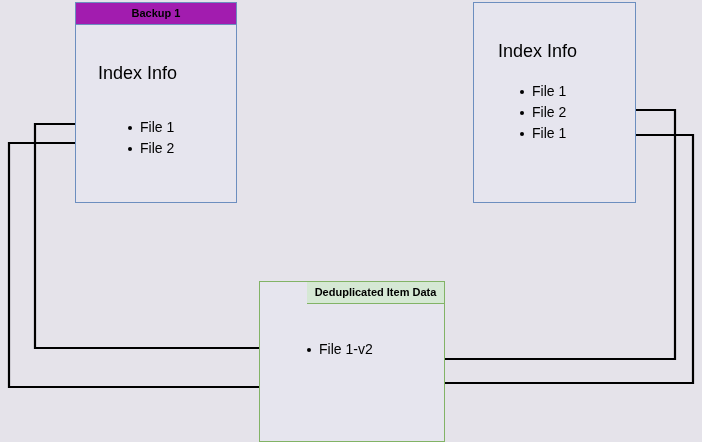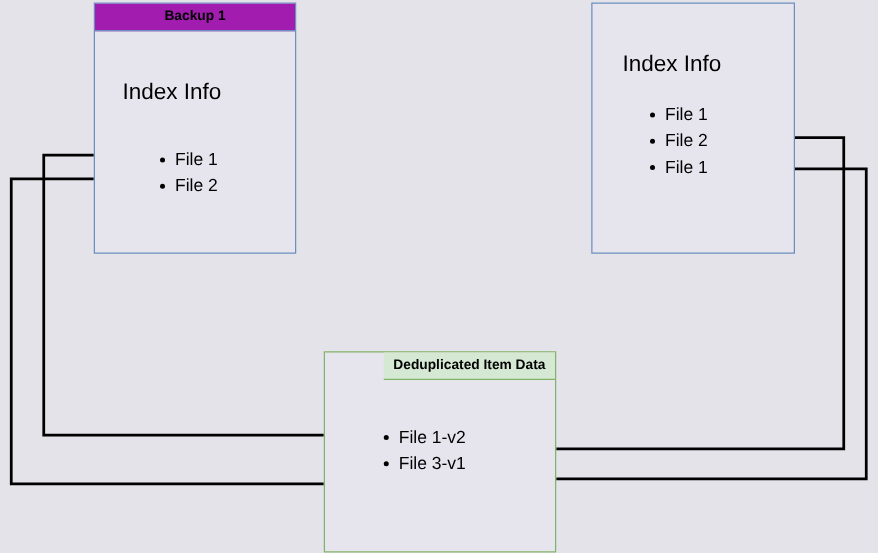--- a/index.html
+++ b/index.html
@@ -129,18 +129,17 @@
         <li>File 1</li>
       </ul>
     </div>
   </div>
 
   <div class="node green" style="left:259px; top:281px; width:186px; height:161px;">
     <div class="node-header">Deduplicated Item Data</div>
     <div class="node-body">
       <ul class="file-list" style="left:45px; top:35px;">
         <li>File 1-v2</li>
-        <li>File 3-v1</li>
       </ul>
     </div>
   </div>
 
 </div>
 
 </body></html>

